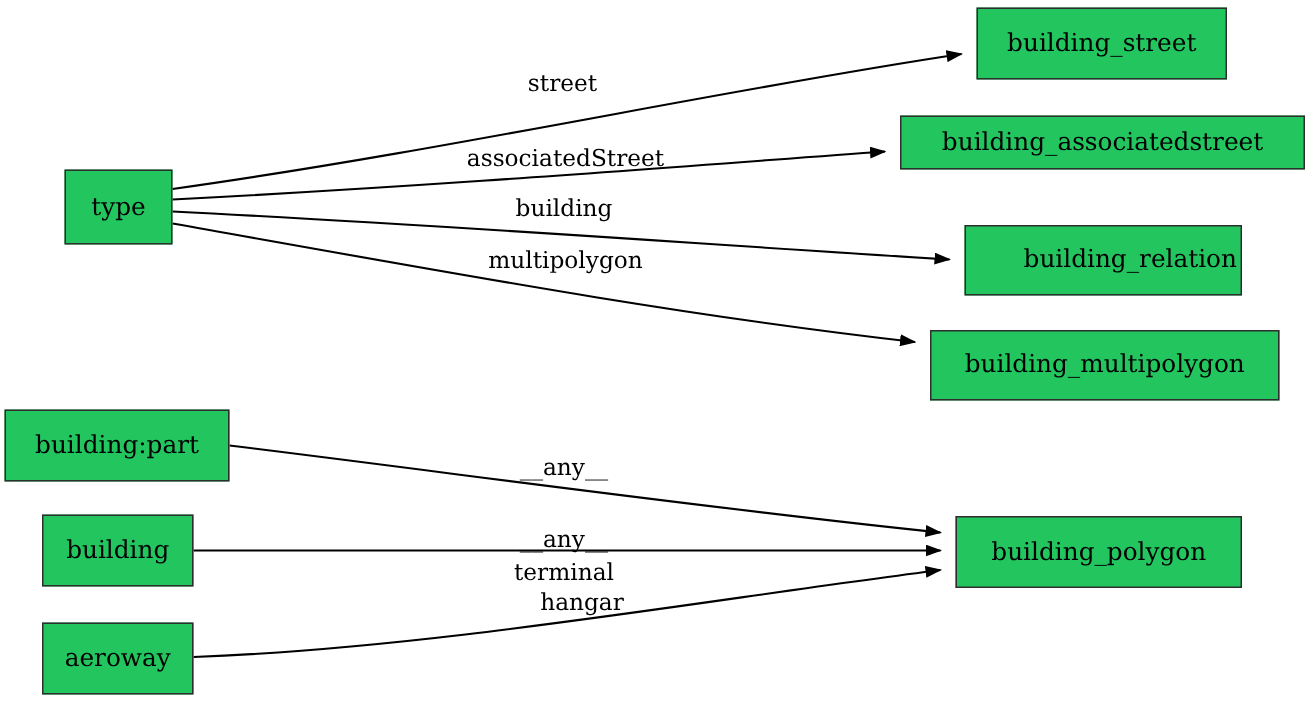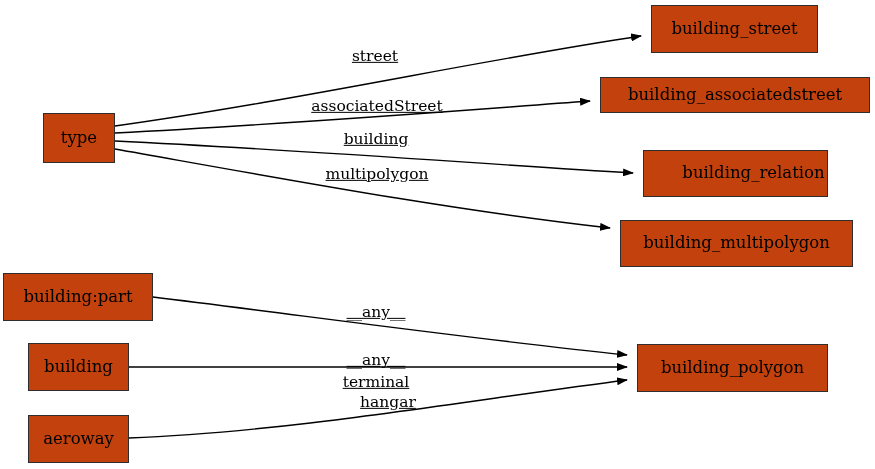--- a/index.html
+++ b/index.html
@@ -19,21 +19,21 @@
     position: absolute;
     left: 0;
     top: 0;
     width: 875px;
     height: 469px;
   }
   .node {
     position: absolute;
     box-sizing: border-box;
     border: 1.4px solid #2e2e2e;
-    background: #c2410c;
+    background: #22c55e;
     display: flex;
     align-items: center;
     justify-content: center;
     font-size: 16.5px;
     color: #000000;
     line-height: 1;
     white-space: nowrap;
     z-index: 2;
   }
   .node-label {
@@ -41,21 +41,20 @@
   }
   .edge-label {
     position: absolute;
     font-size: 15.5px;
     color: #000000;
     white-space: nowrap;
     transform: translate(-50%, -50%);
     background: transparent;
     z-index: 3;
     line-height: 1.05;
-    text-decoration: underline;
   }
 </style>
 </head>
 <body>
 
 <div id="canvas">
 
   <svg id="edge-layer" viewBox="0 0 875 469" xmlns="http://www.w3.org/2000/svg">
     <defs>
       <marker id="arrowhead" markerWidth="11" markerHeight="8" refX="10" refY="4" orient="auto" markerUnits="userSpaceOnUse">

